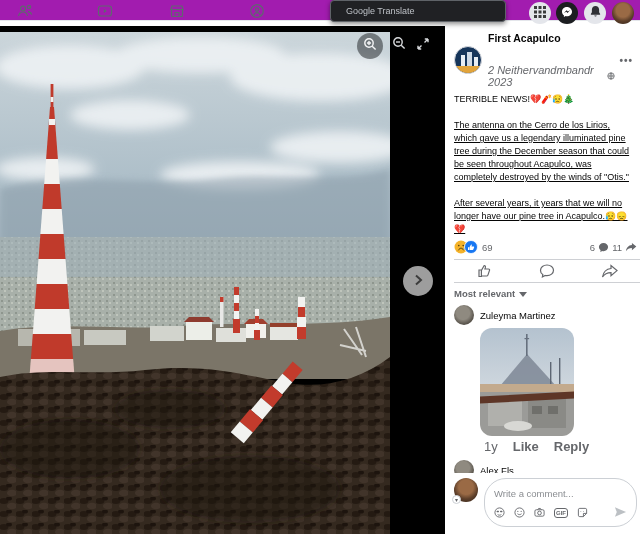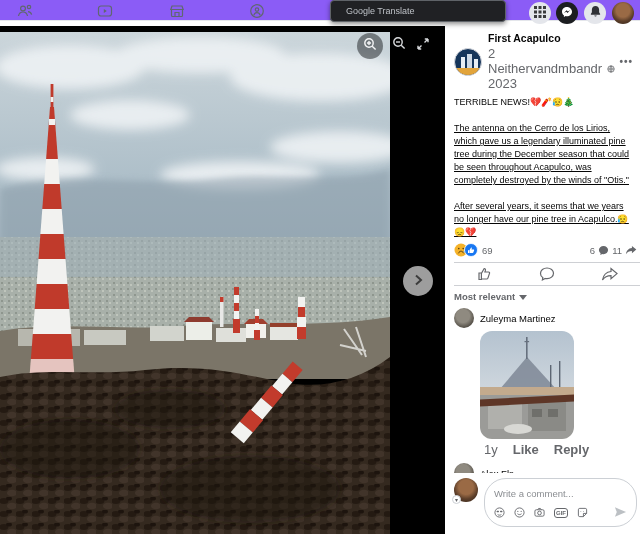--- a/index.html
+++ b/index.html
@@ -1,21 +1,21 @@
 <!DOCTYPE html>
 <html><head>
 <meta charset="utf-8">
 <style>
   * { margin:0; padding:0; box-sizing:border-box; }
   html,body { width:640px; height:534px; }
   body { position:relative; overflow:hidden; background:#fff;
          font-family:"Liberation Sans", sans-serif; color:#050505; }
 
   
-  .topbar { position:absolute; inset:0 0 auto 0; height:21px; background:#8b5cf6;
+  .topbar { position:absolute; inset:0 0 auto 0; height:21px; background:#a21caf;
             border-bottom:1px solid #e4e6eb; z-index:30; }
   .nav-btn { position:absolute; top:2px; width:22px; height:22px; display:flex;
              align-items:center; justify-content:center; color:#606770; cursor:pointer; }
   .circle-btn { position:absolute; top:2px; width:22px; height:22px; border-radius:50%;
                 background:#e4e6eb; display:flex; align-items:center; justify-content:center;
                 cursor:pointer; }
   .tooltip { position:absolute; left:330px; top:0; width:176px; height:22px;
              background:#202124; border:1px solid #5f6368; border-radius:4px;
              color:#bdc1c6; font-size:9px; line-height:20px; padding-left:15px;
              box-shadow:0 2px 5px rgba(0,0,0,.45); z-index:40; }
@@ -39,21 +39,21 @@
            background:#fff; overflow:hidden; }
   .p-header { display:flex; align-items:center; padding:6px 8px 0 4px; }
   .page-avatar { width:28px; height:28px; border-radius:50%; flex:0 0 auto;
                  background:#16355a; position:relative; overflow:hidden; border:1px solid #d8dadf; }
   .page-avatar .bld { position:absolute; left:6px; top:8px; width:4px; height:12px; background:#e8eef4; }
   .page-avatar .bld2{ position:absolute; left:12px; top:5px; width:5px; height:15px; background:#cfdae6; }
   .page-avatar .bld3{ position:absolute; left:19px; top:10px; width:4px; height:10px; background:#e8eef4; }
   .page-avatar .band{ position:absolute; left:0; bottom:0; width:100%; height:7px; background:#e2a43b; }
   .p-head-info { margin-left:6px; }
   .page-name { font-size:10.5px; font-weight:700; color:#050505; cursor:pointer; }
-  .post-meta { font-size:13px; color:#65676b; display:flex; align-items:center; gap:3px; margin-top:2px; }
+  .post-meta { font-size:11px; color:#65676b; display:flex; align-items:center; gap:3px; margin-top:20px;font-style:italic; }
   .options { margin-left:auto; color:#65676b; letter-spacing:1px; font-size:10px; font-weight:700;
              cursor:pointer; padding:2px 4px; }
   .post-text { margin:5px 10px 0 4px; font-size:9px; line-height:13px; color:#050505; }
   .post-text p + p { margin-top:13px;text-decoration:underline; }
   .headline { margin-bottom:13px; }
 
   .react-row { margin:3px 8px 0 4px; height:16px; display:flex; align-items:center;
                font-size:9.5px; color:#65676b; }
   .react-icons { display:flex; }
   .react-icons svg + svg { margin-left:-4px; }
@@ -334,21 +334,21 @@
       </div>
     </div>
     <div class="options">
       <span>•••</span>
     </div>
   </div>
 
   <div class="post-text">
     <p class="headline">TERRIBLE NEWS!💔🧨😥🎄</p>
     <p>The antenna on the Cerro de los Lirios, which gave us a legendary illuminated pine tree during the December season that could be seen throughout Acapulco, was completely destroyed by the winds of "Otis."</p>
-    <p>After several years, it seems that we years no longer have our pine tree in Acapulco.😥😞💔</p>
+    <p>After several years, it years that we will no longer have our pine tree in Acapulco.😥😞💔</p>
   </div>
 
   <div class="react-row">
     <span class="react-icons">
       <svg width="14" height="14" viewBox="0 0 14 14">
         <circle cx="7" cy="7" r="6.5" fill="#f5b32a"></circle>
         <circle cx="4.8" cy="5.6" r=".8" fill="#503c10"></circle>
           <circle cx="9.2" cy="5.6" r=".8" fill="#503c10"></circle>
         <path d="M4.5 10c.7-1.2 1.6-1.8 2.5-1.8s1.8.6 2.5 1.8" fill="none" stroke="#503c10" stroke-width="1" stroke-linecap="round"></path>
         <circle cx="10.6" cy="8.6" r="1" fill="#3f8fe0"></circle>

